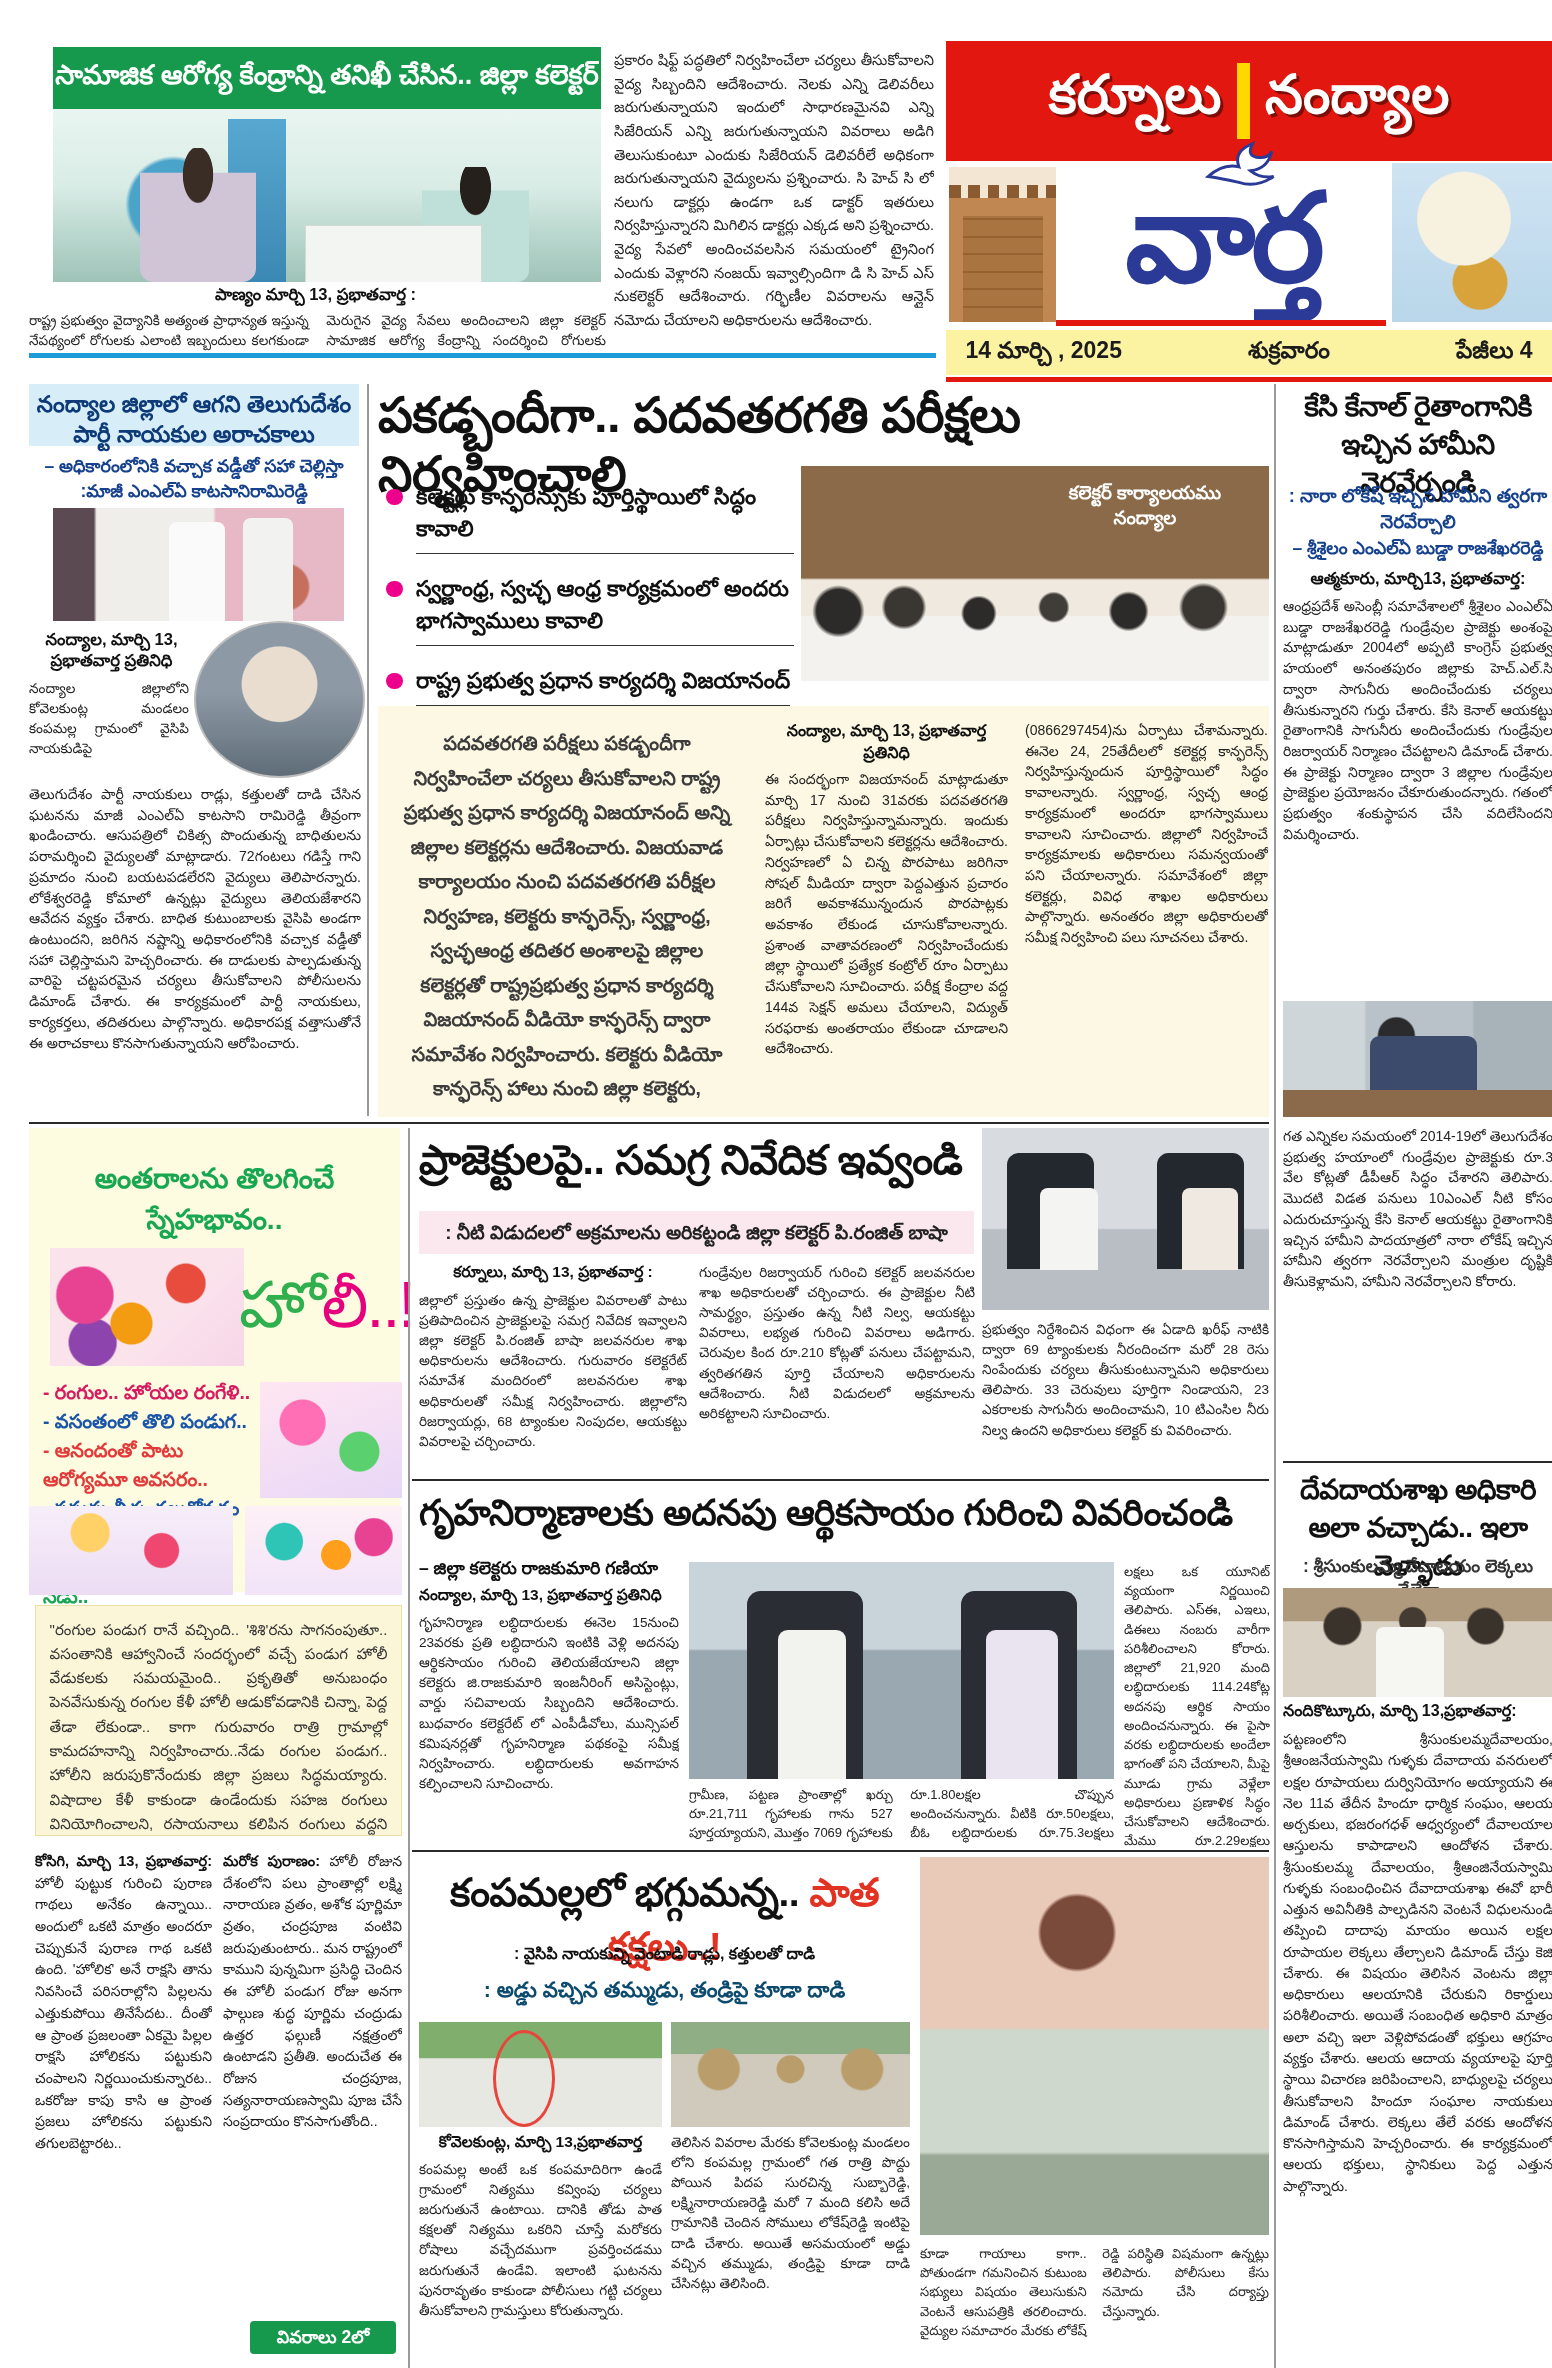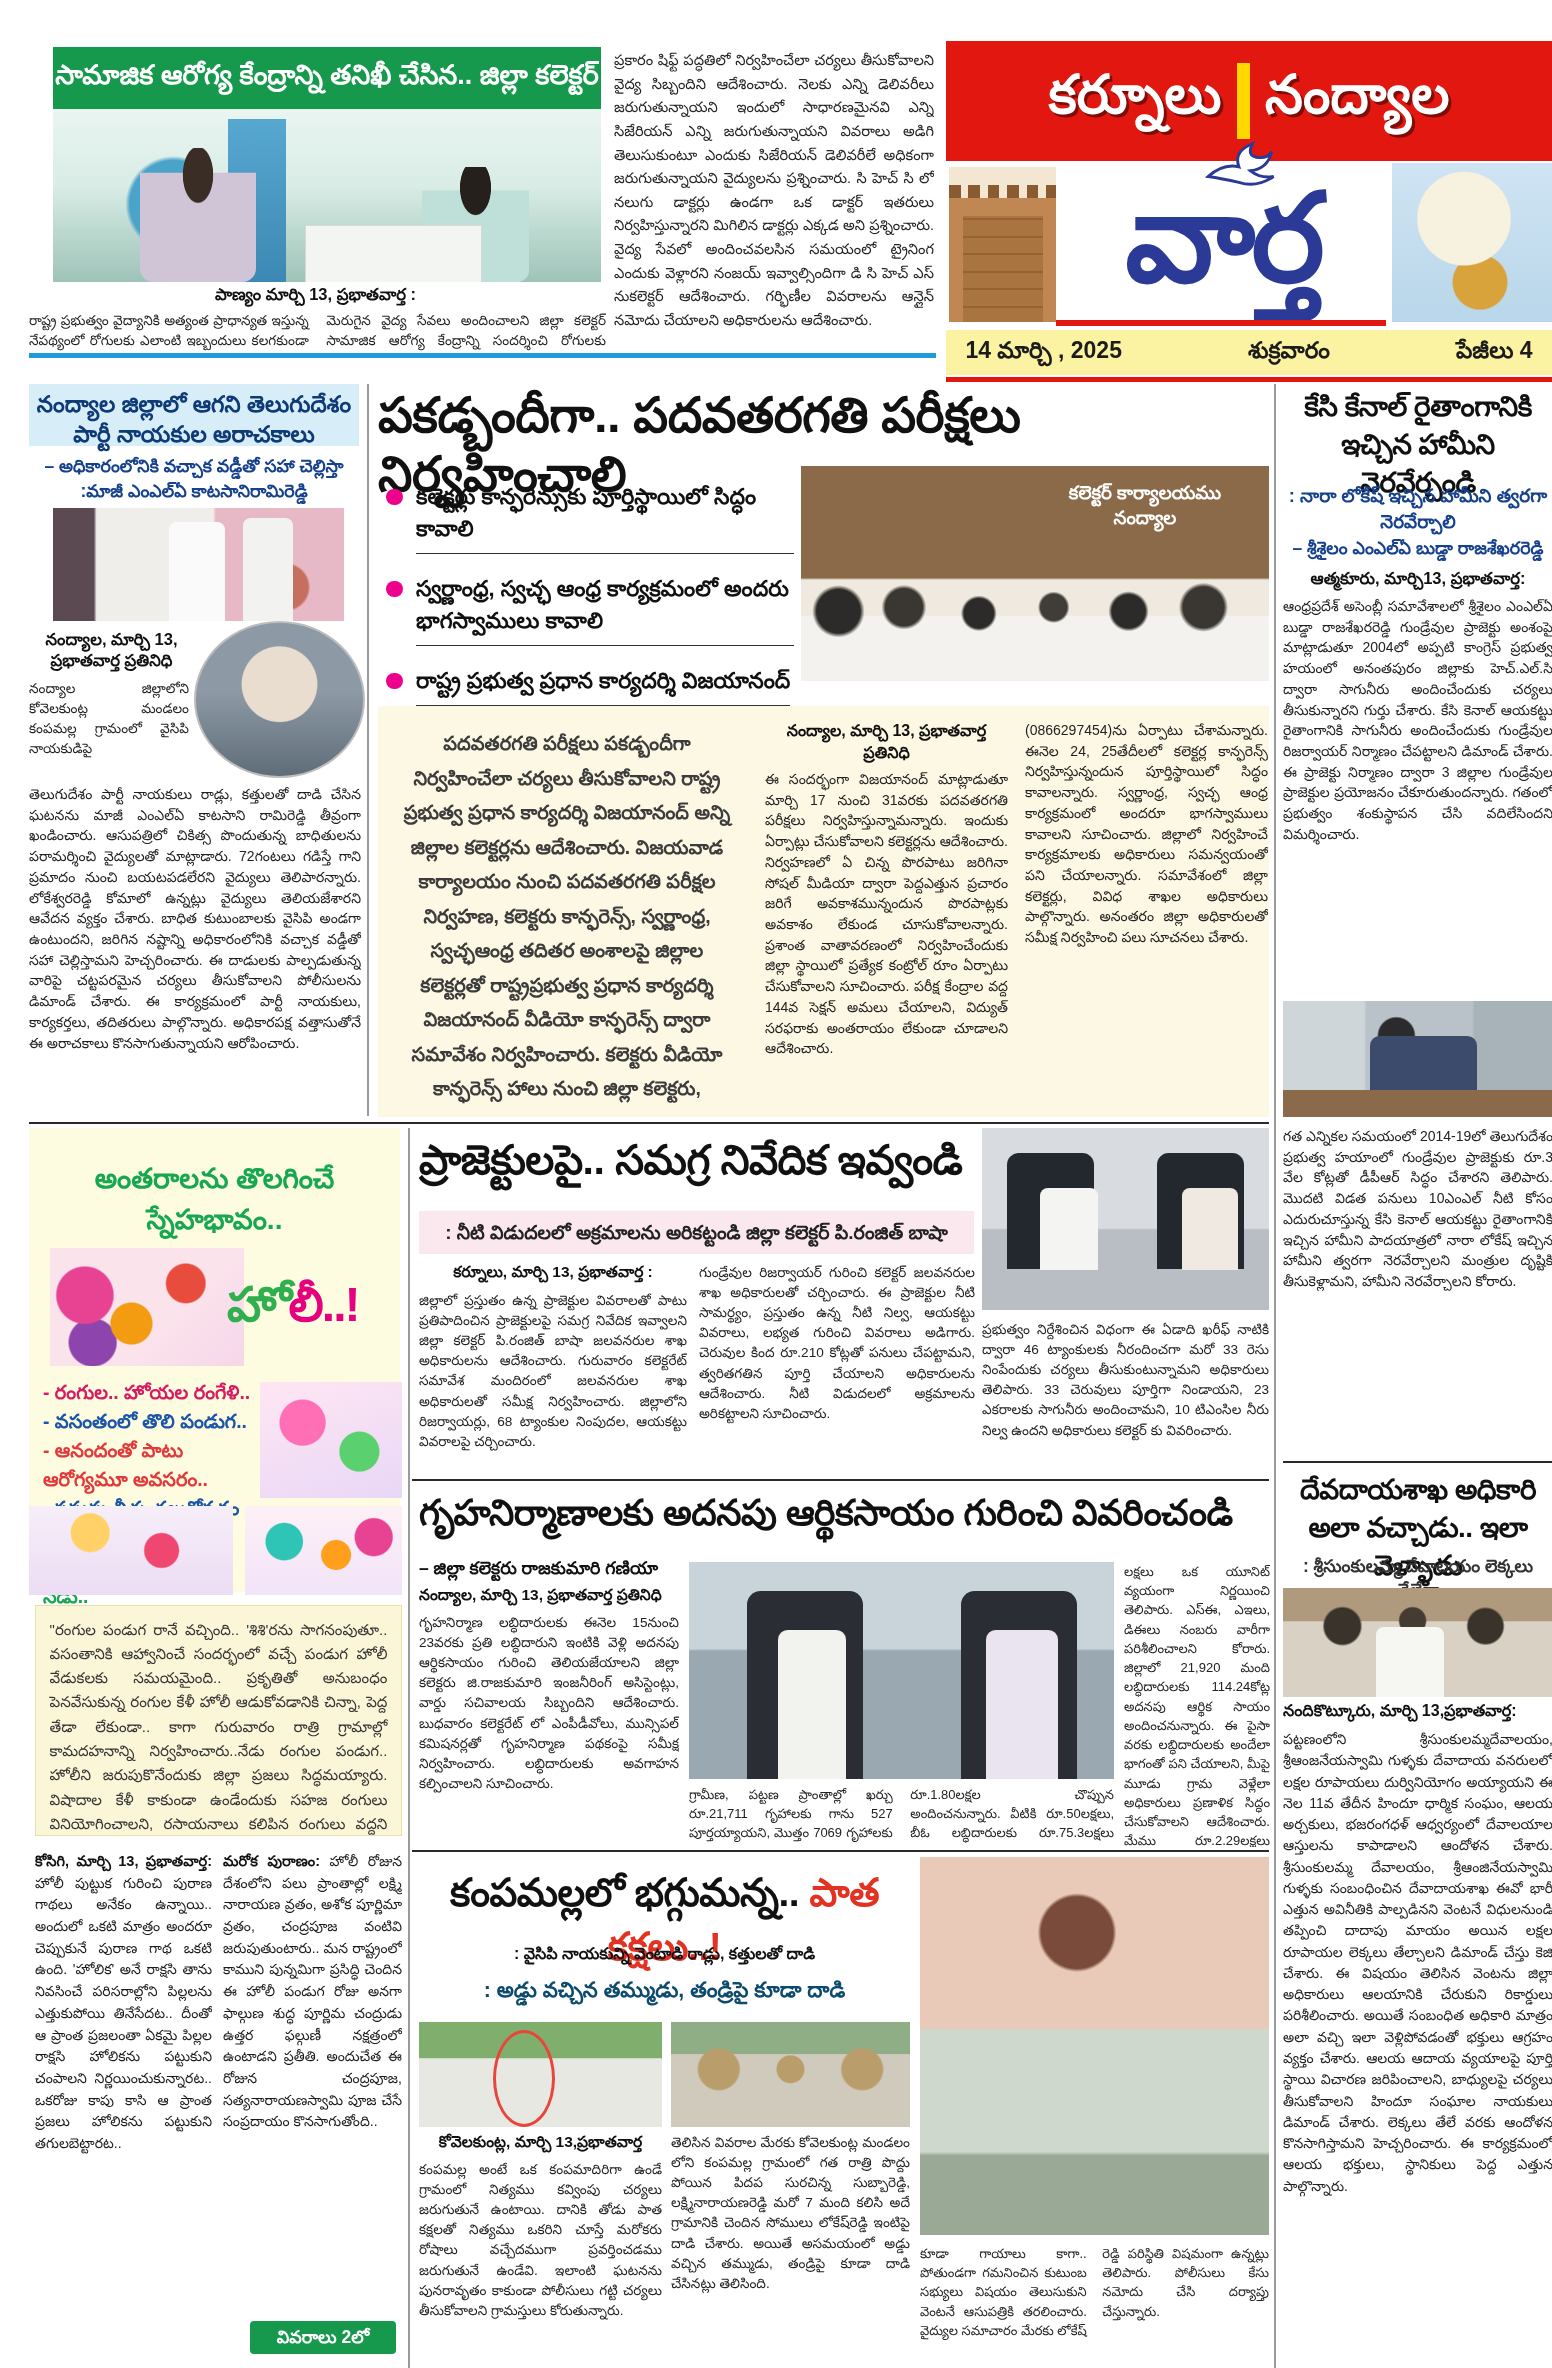--- a/index.html
+++ b/index.html
@@ -165,21 +165,21 @@
 
   <div class="abs ctr" style="left:39px;top:1145px;width:351px;height:89px;color:#17a750;font-weight:bold;font-size:28px;line-height:1.45;margin-top:14px;">అంతరాలను తొలగించే స్నేహభావం..</div>
 
   <div class="abs photo" style="left:50px;top:1248px;width:194px;height:118px;background:
        radial-gradient(circle at 18% 40%, #e84393 0 16%, transparent 17%),
        radial-gradient(circle at 42% 64%, #f39c12 0 15%, transparent 16%),
        radial-gradient(circle at 22% 80%, #8e44ad 0 13%, transparent 14%),
        radial-gradient(circle at 70% 30%, #e74c3c 0 12%, transparent 13%),
        linear-gradient(135deg,#fbe3ec 0 60%,#f6d6e8 100%);"></div>
 
-  <div class="abs" style="left:227px;top:1242px;width:165px;height:126px;font-weight:bold;font-size:48px;line-height:126px;letter-spacing:-1.9px;">
+  <div class="abs" style="left:239px;top:1242px;width:165px;height:126px;font-weight:normal;font-size:64px;line-height:126px;letter-spacing:-1.9px;">
     <span style="color:#2faf4e;">హో</span><span style="color:#e6007e;">లీ..!</span>
   </div>
 
   <div class="abs" style="left:43px;top:1378px;width:212px;height:206px;">
     <div class="holi-b b1">- రంగుల.. హోయల రంగేళి..</div>
     <div class="holi-b b2">- వసంతంలో తొలి పండుగ..</div>
     <div class="holi-b b3">- ఆనందంతో పాటు ఆరోగ్యమూ అవసరం..</div>
     <div class="holi-b b4">- పసుపు నీళ్లు చల్లుకోవడం ఉత్తమం..</div>
     <div class="holi-b b5">- రంగుల పండుగ హోలీ నేడు..</div>
   </div>
@@ -226,21 +226,21 @@
     <div class="abs" style="left:58px;top:60px;width:58px;height:82px;background:#f4f4f2;border-radius:7.8px 7.8px 0 0;"></div>
     <div class="abs" style="left:200px;top:60px;width:56px;height:82px;background:#efe9e2;border-radius:7.8px 7.8px 0 0;"></div>
   </div>
 
   <div class="abs ctr" style="left:419px;top:1211px;width:555px;height:43px;background:#fbe8ef;font-weight:bold;font-size:19px;line-height:43px;color:#222;">: నీటి విడుదలలో అక్రమాలను అరికట్టండి జిల్లా కలెక్టర్ పి.రంజిత్ బాషా</div>
 
   <div class="abs ctr byl" style="left:419px;top:1263px;width:268px;height:23px;font-size:15.5px;">కర్నూలు, మార్చి 13,  ప్రభాతవార్త :</div>
 
   <div class="abs just body-txt" style="left:419px;top:1291px;width:268px;height:184px;font-size:13.6px;">జిల్లాలో ప్రస్తుతం ఉన్న ప్రాజెక్టుల వివరాలతో పాటు ప్రతిపాదించిన ప్రాజెక్టులపై సమగ్ర నివేదిక ఇవ్వాలని జిల్లా కలెక్టర్ పి.రంజిత్ బాషా జలవనరుల శాఖ అధికారులను ఆదేశించారు. గురువారం కలెక్టరేట్ సమావేశ మందిరంలో జలవనరుల శాఖ అధికారులతో సమీక్ష నిర్వహించారు. జిల్లాలోని రిజర్వాయర్లు, 68 ట్యాంకుల నింపుదల, ఆయకట్టు వివరాలపై చర్చించారు.</div>
   <div class="abs just body-txt" style="left:699px;top:1263px;width:276px;height:212px;font-size:13.6px;">గుండ్రేవుల రిజర్వాయర్ గురించి కలెక్టర్ జలవనరుల శాఖ అధికారులతో చర్చించారు. ఈ ప్రాజెక్టుల నీటి సామర్థ్యం, ప్రస్తుతం ఉన్న నీటి నిల్వ, ఆయకట్టు వివరాలు, లభ్యత గురించి వివరాలు అడిగారు. చెరువుల కింద రూ.210 కోట్లతో పనులు చేపట్టామని, త్వరితగతిన పూర్తి చేయాలని అధికారులను ఆదేశించారు. నీటి విడుదలలో అక్రమాలను అరికట్టాలని సూచించారు.</div>
-  <div class="abs just body-txt" style="left:982px;top:1320px;width:287px;height:155px;font-size:13.6px;">ప్రభుత్వం నిర్దేశించిన విధంగా ఈ ఏడాది ఖరీఫ్ నాటికి ద్వారా 46 ట్యాంకులకు నీరందించగా మరో 33 రెసు నింపేందుకు చర్యలు తీసుకుంటున్నామని అధికారులు తెలిపారు. 33 చెరువులు పూర్తిగా నిండాయని, 23 ఎకరాలకు సాగునీరు అందించామని, 10 టిఎంసిల నీరు నిల్వ ఉందని అధికారులు కలెక్టర్ కు వివరించారు.</div>
+  <div class="abs just body-txt" style="left:982px;top:1320px;width:287px;height:155px;font-size:13.6px;">ప్రభుత్వం నిర్దేశించిన విధంగా ఈ ఏడాది ఖరీఫ్ నాటికి ద్వారా 69 ట్యాంకులకు నీరందించగా మరో 28 రెసు నింపేందుకు చర్యలు తీసుకుంటున్నామని అధికారులు తెలిపారు. 33 చెరువులు పూర్తిగా నిండాయని, 23 ఎకరాలకు సాగునీరు అందించామని, 10 టిఎంసిల నీరు నిల్వ ఉందని అధికారులు కలెక్టర్ కు వివరించారు.</div>
 
   <div class="abs hline" style="left:412px;top:1479px;width:857px;"></div>
 
   <div class="abs hd" style="left:419px;top:1492px;width:850px;height:56px;font-size:36px;">గృహనిర్మాణాలకు అదనపు ఆర్థికసాయం గురించి వివరించండి</div>
   <div class="abs byl" style="left:419px;top:1558px;width:281px;height:25px;font-size:17.5px;">–  జిల్లా కలెక్టరు రాజకుమారి గణియా</div>
   <div class="abs byl" style="left:419px;top:1586px;width:281px;height:23px;font-size:15.5px;">నంద్యాల, మార్చి 13,  ప్రభాతవార్త  ప్రతినిధి</div>
 
   <div class="abs just body-txt" style="left:419px;top:1613px;width:260px;height:235px;font-size:13.6px;">గృహనిర్మాణ లబ్ధిదారులకు ఈనెల 15నుంచి 23వరకు ప్రతి లబ్ధిదారుని ఇంటికి వెళ్లి అదనపు ఆర్థికసాయం గురించి తెలియజేయాలని జిల్లా కలెక్టరు జి.రాజకుమారి ఇంజనీరింగ్ అసిస్టెంట్లు, వార్డు సచివాలయ సిబ్బందిని ఆదేశించారు. బుధవారం కలెక్టరేట్ లో ఎంపీడీవోలు, మున్సిపల్ కమిషనర్లతో గృహనిర్మాణ పథకంపై సమీక్ష నిర్వహించారు. లబ్ధిదారులకు అవగాహన కల్పించాలని సూచించారు.</div>
 
   <div class="abs photo" style="left:689px;top:1562px;width:425px;height:217px;background:

